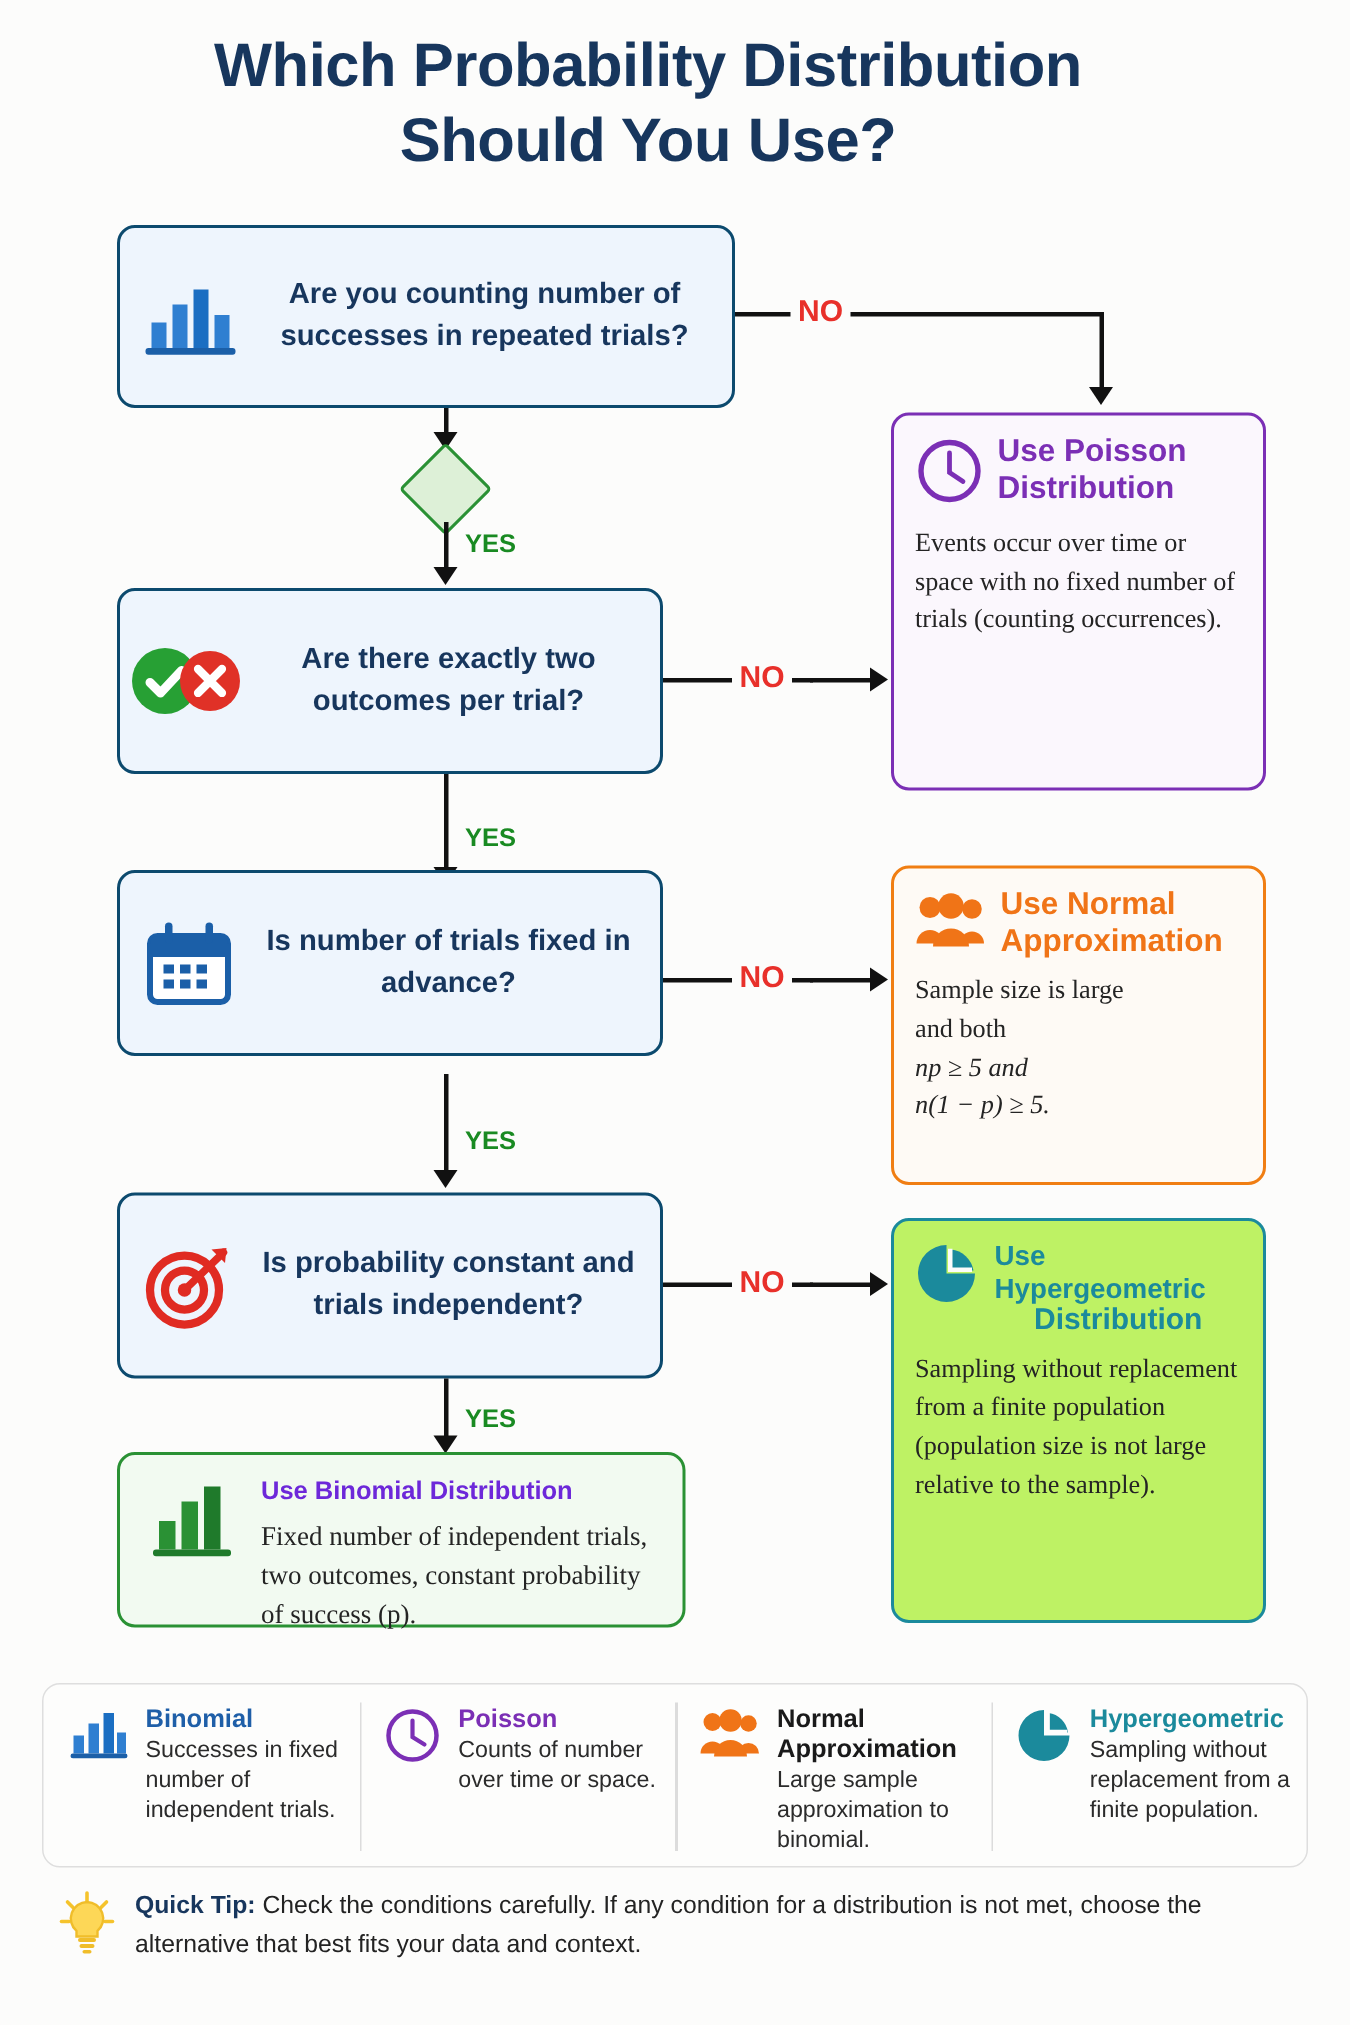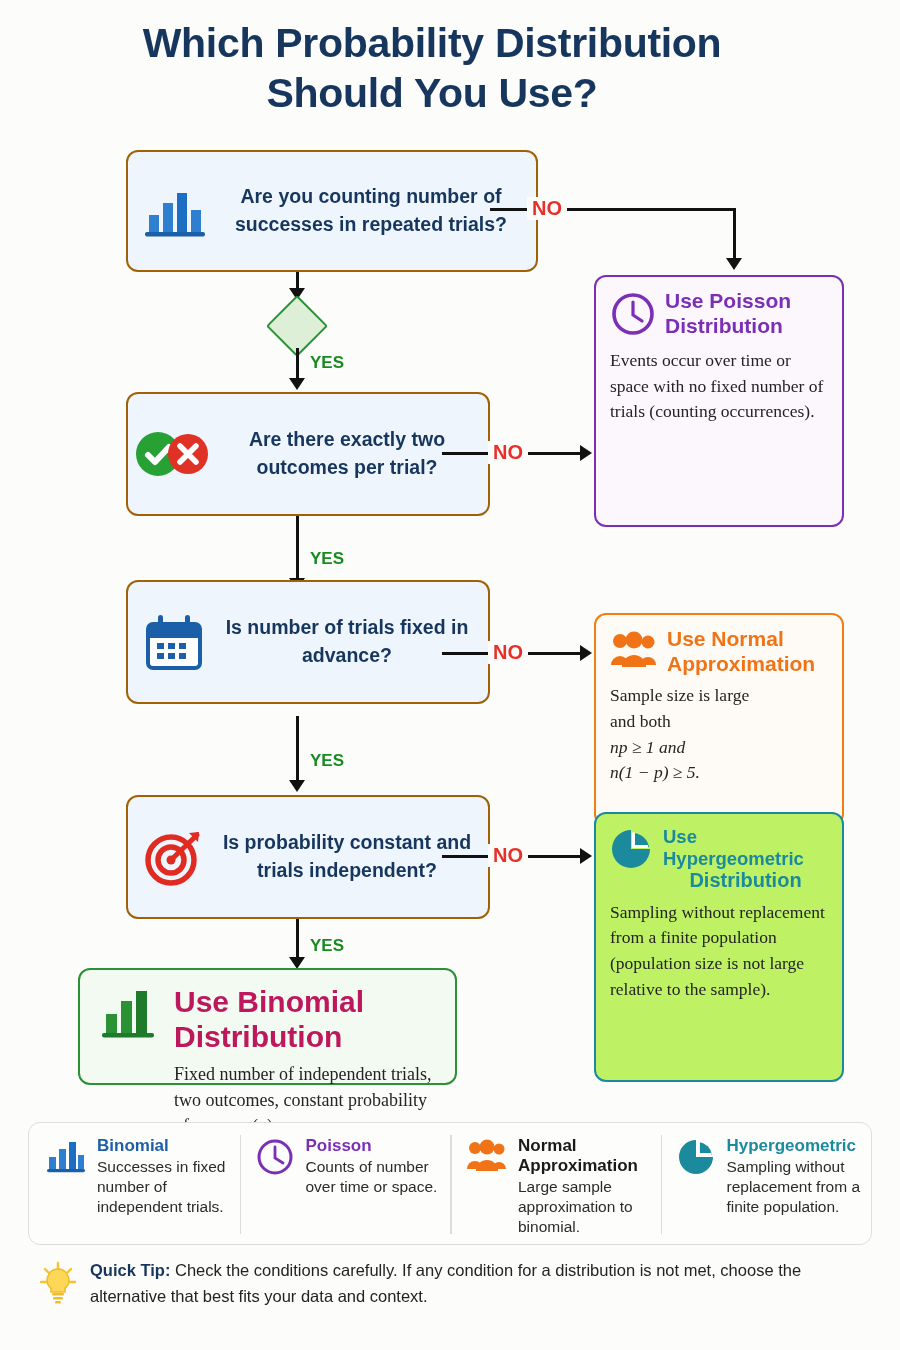--- a/index.html
+++ b/index.html
@@ -18,22 +18,22 @@
     font-size: 41px; font-weight: bold; line-height: 1.22;
     color: #17365d; letter-spacing: -0.3px;
   }
   .title .l2 { display: block; }
 
   
   .node { position: absolute; border-radius: 12px; }
 
   .q-box {
     background: #eef5fd;
-    border: 2px solid #a16207;
-    display: flex; align-items: center; margin-left: 48px;
+    border: 2px solid #0c4a6e;
+    display: flex; align-items: center;
   }
   .q-icon { flex: 0 0 auto; width: 92px; display:flex; align-items:center; justify-content:center; }
   .q-text {
     flex: 1 1 auto; text-align: center; padding-right: 14px;
     color: #17365d; font-weight: bold; font-size: 19.5px; line-height: 1.42;
   }
 
   .r-box { padding: 12px 14px 12px 14px; }
   .r-head { display: flex; align-items: flex-start; gap: 9px; }
   .r-head .r-ic { flex: 0 0 auto; margin-top: 2px; }
@@ -46,21 +46,21 @@
   
   #normal { background:#fefaf5; border:2.5px solid #f07e13; }
   #normal .r-title { color:#f07417; font-size: 21px; }
   
   #hyper { background:#bef264; border:2.5px solid #1b8a9c; }
   #hyper .r-title { color:#1b8a9c; font-size: 18.5px; }
   #hyper .r-title .l2 { display:block; text-align:center; font-size:20px; }
   
   #binomial { background:#f2faf1; border:2.5px solid #2a9134; padding: 14px 18px; }
   #binomial .bi-row { display:flex; align-items:flex-start; gap:14px; }
-  #binomial .r-title { color:#be185d; font-size: 30px; }
+  #binomial .r-title { color:#6d28d9; font-size: 17px; }
   #binomial .r-body { font-size: 18px; line-height:1.45; }
 
   
   .diamond {
     position: absolute; width: 44px; height: 44px;
     background: #ddf0d7; border: 2.5px solid #2a9134;
     transform: rotate(45deg); border-radius: 3px;
   }
 
   
@@ -222,38 +222,38 @@
         <svg width="46" height="46" viewBox="0 0 46 46" aria-hidden="true">
           <circle cx="23" cy="23" r="19" fill="none" stroke="#7b2fb5" stroke-width="3.6"></circle>
           <path d="M23 11 V24 L32 30" stroke="#7b2fb5" stroke-width="3.2" fill="none" stroke-linecap="round"></path>
         </svg>
       </span>
       <span class="r-title">Use Poisson Distribution</span>
     </div>
     <div class="r-body">Events occur over time or space with no fixed number of trials (counting occurrences).</div>
   </div>
 
-  <div class="node r-box" id="normal" style="left:594px; top:577px; width:250px; height:213px;margin-top:36px;">
+  <div class="node r-box" id="normal" style="left:594px; top:577px; width:250px; height:213px;">
     <div class="r-head">
       <span class="r-ic">
         <svg width="48" height="42" viewBox="0 0 48 42" aria-hidden="true">
           <circle cx="10" cy="12" r="7" fill="#f07417"></circle>
           <path d="M1 36 a9 9 0 0 1 18 0 z" fill="#f07417"></path>
           <circle cx="38" cy="13" r="6.5" fill="#f07417"></circle>
           <path d="M30 36 a8 8 0 0 1 16 0 z" fill="#f07417"></path>
           <circle cx="24" cy="11" r="8.5" fill="#f07417"></circle>
           <path d="M12 38 a12 12 0 0 1 24 0 z" fill="#f07417"></path>
         </svg>
       </span>
       <span class="r-title">Use Normal Approximation</span>
     </div>
     <div class="r-body">
       <div>Sample size is large</div>
       <div>and both</div>
-      <div style="font-style:italic;">np ≥ 1 and</div>
+      <div style="font-style:italic;">np ≥ 5 and</div>
       <div style="font-style:italic;">n(1 − p) ≥ 5.</div>
     </div>
   </div>
 
   <div class="node r-box" id="hyper" style="left:594px; top:812px; width:250px; height:270px;">
     <div class="r-head">
       <span class="r-ic">
         <svg width="44" height="44" viewBox="0 0 44 44" aria-hidden="true">
           <path d="M21 21 L21 2 A19 19 0 1 0 40 21 Z" fill="#1b8a9c"></path>
           <path d="M24 5 A17 17 0 0 1 39 19 L24 19 Z" fill="#1b8a9c"></path>

